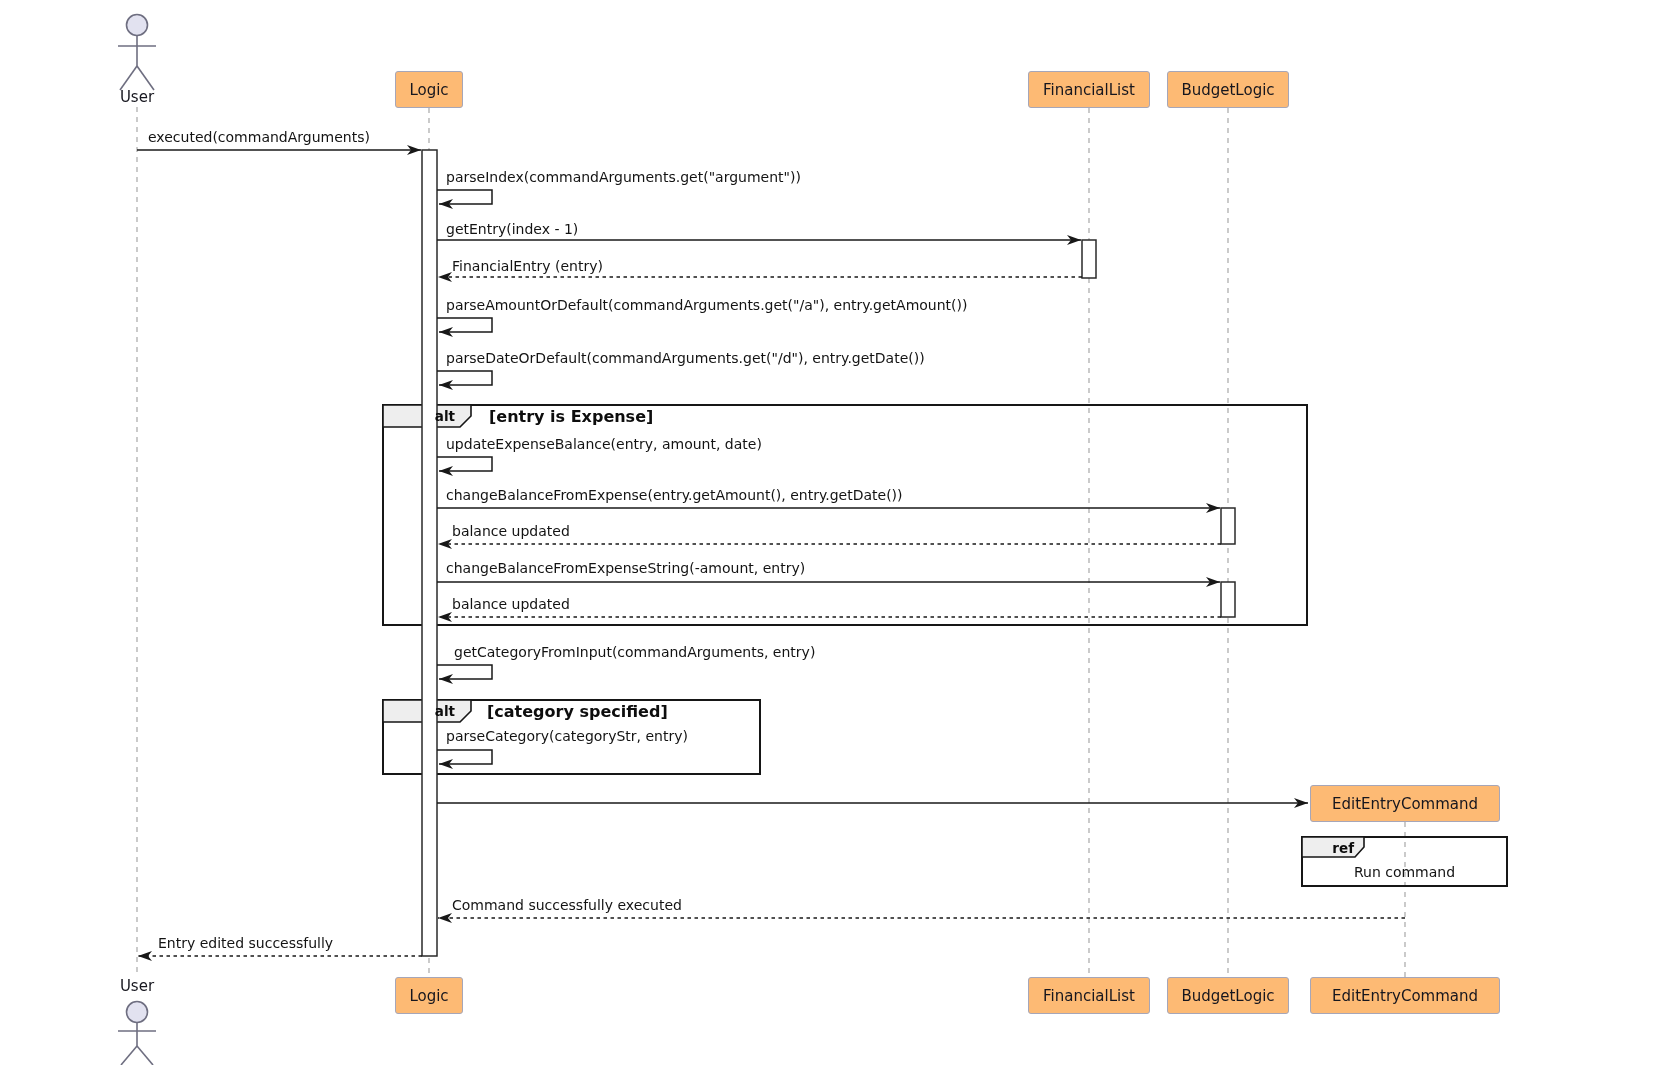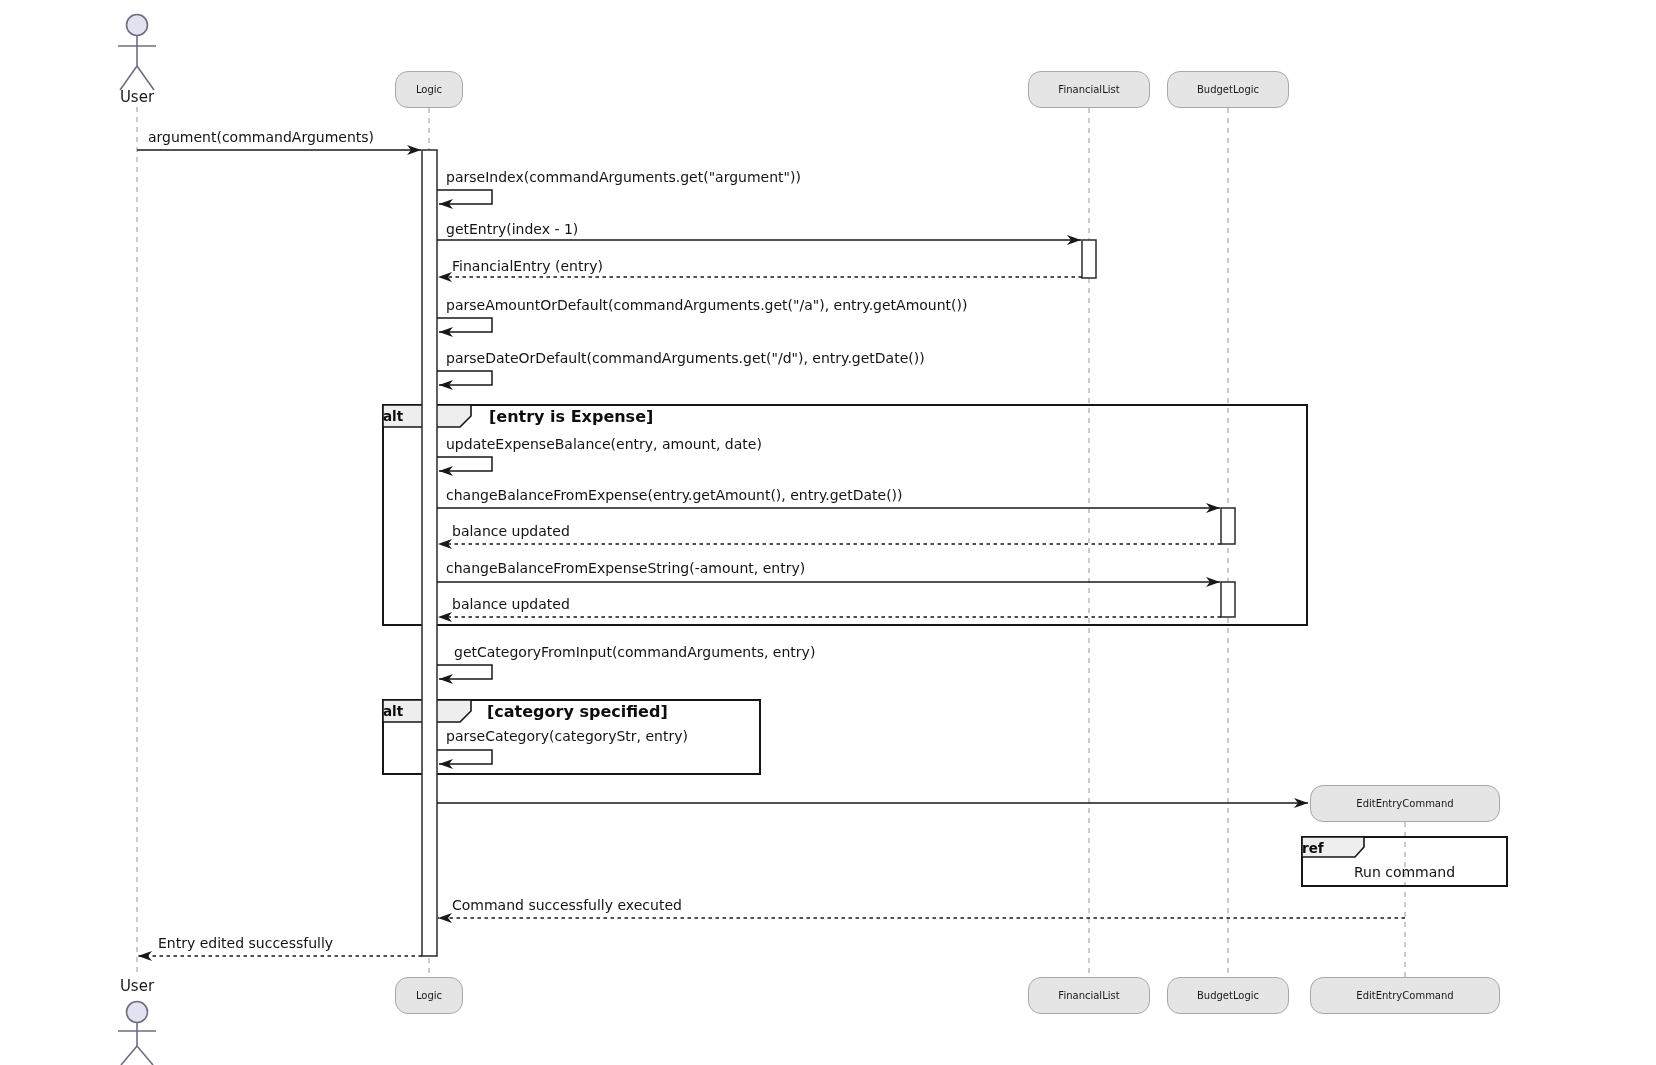--- a/index.html
+++ b/index.html
@@ -7,37 +7,37 @@
     position:relative;
     width:1656px;height:1065px;
     background:#FFFFFF;
     font-family:"DejaVu Sans","Liberation Sans",sans-serif;
     color:#131313;
     overflow:hidden;
   }
   svg.layer{position:absolute;left:0;top:0;}
   .pbox{
     position:absolute;
-    background:#e5e5e5;
+    background:#fdba74;
     border:1.5px solid #A6A6B8;
-    border-radius:13px;
+    border-radius:3px;
     box-sizing:border-box;
     display:flex;align-items:center;justify-content:center;
-    font-size:10px;color:#16161e;
+    font-size:15px;color:#16161e;
     white-space:nowrap;
   }
   .msg{
     position:absolute;
     font-size:14px;line-height:18px;height:18px;
     white-space:nowrap;color:#131313;
   }
   .oplabel{
     position:absolute;
     font-size:13.5px;font-weight:bold;line-height:20px;
-    text-align:left;color:#0d0d0d;white-space:nowrap;
+    text-align:right;color:#0d0d0d;white-space:nowrap;
   }
   .guard{
     position:absolute;
     font-size:16px;font-weight:bold;line-height:18px;
     color:#0d0d0d;white-space:nowrap;
   }
   .actorlabel{
     position:absolute;
     font-size:15px;line-height:16px;text-align:center;
     color:#16161e;white-space:nowrap;
@@ -133,21 +133,21 @@
   <div class="pbox" style="left:1310px;top:785px;width:190px;height:37px;">EditEntryCommand</div>
 
   <div class="pbox" style="left:395px;top:977px;width:68px;height:37px;">Logic</div>
   <div class="pbox" style="left:1028px;top:977px;width:122px;height:37px;">FinancialList</div>
   <div class="pbox" style="left:1167px;top:977px;width:122px;height:37px;">BudgetLogic</div>
   <div class="pbox" style="left:1310px;top:977px;width:190px;height:37px;">EditEntryCommand</div>
 
   <div class="actorlabel" style="left:97px;top:89px;width:80px;">User</div>
   <div class="actorlabel" style="left:97px;top:978px;width:80px;">User</div>
 
-  <div class="msg" style="left:148px;top:128px;">argument(commandArguments)</div>
+  <div class="msg" style="left:148px;top:128px;">executed(commandArguments)</div>
   <div class="msg" style="left:446px;top:168px;">parseIndex(commandArguments.get("argument"))</div>
   <div class="msg" style="left:446px;top:220px;">getEntry(index - 1)</div>
   <div class="msg" style="left:452px;top:257px;">FinancialEntry (entry)</div>
   <div class="msg" style="left:446px;top:296px;">parseAmountOrDefault(commandArguments.get("/a"), entry.getAmount())</div>
   <div class="msg" style="left:446px;top:349px;">parseDateOrDefault(commandArguments.get("/d"), entry.getDate())</div>
   <div class="msg" style="left:446px;top:435px;">updateExpenseBalance(entry, amount, date)</div>
   <div class="msg" style="left:446px;top:486px;">changeBalanceFromExpense(entry.getAmount(), entry.getDate())</div>
   <div class="msg" style="left:452px;top:522px;">balance updated</div>
   <div class="msg" style="left:446px;top:559px;">changeBalanceFromExpenseString(-amount, entry)</div>
   <div class="msg" style="left:452px;top:595px;">balance updated</div>

